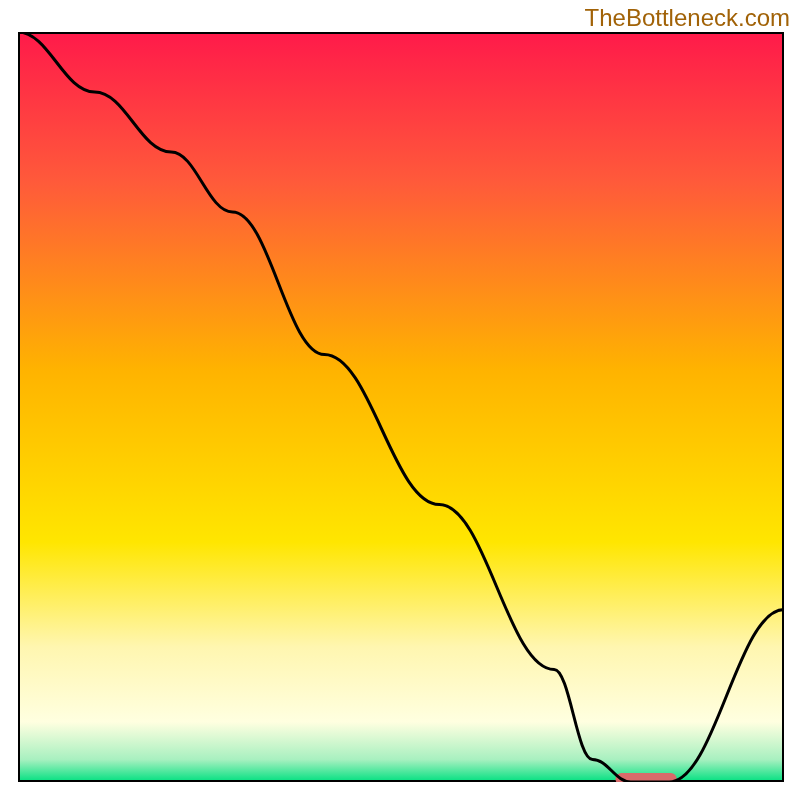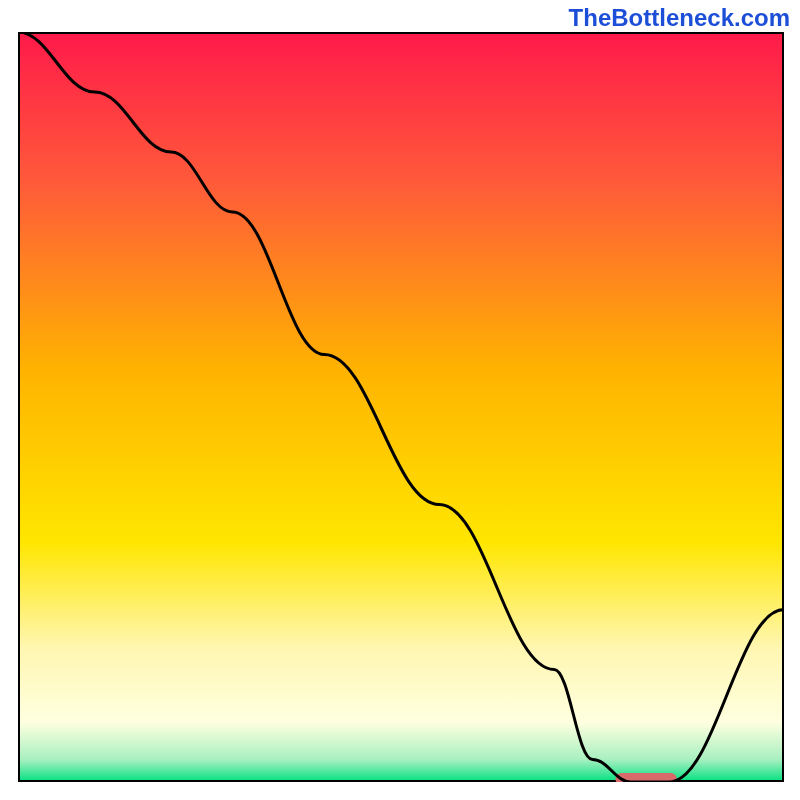--- a/index.html
+++ b/index.html
@@ -12,22 +12,22 @@
     height: 800px;
     background: #ffffff;
     position: relative;
     font-family: Arial, Helvetica, sans-serif;
   }
   .watermark {
     position: absolute;
     top: 4px;
     right: 10px;
     font-size: 24px;
-    font-weight: bold;
-    color: #1d4ed8;
+    font-weight: normal;
+    color: #a16207;
     z-index: 10;
     margin-left: 40px;
   }
   .chart-area {
     position: absolute;
     top: 32px;
     left: 18px;
     width: 766px;
     height: 750px;
   }

